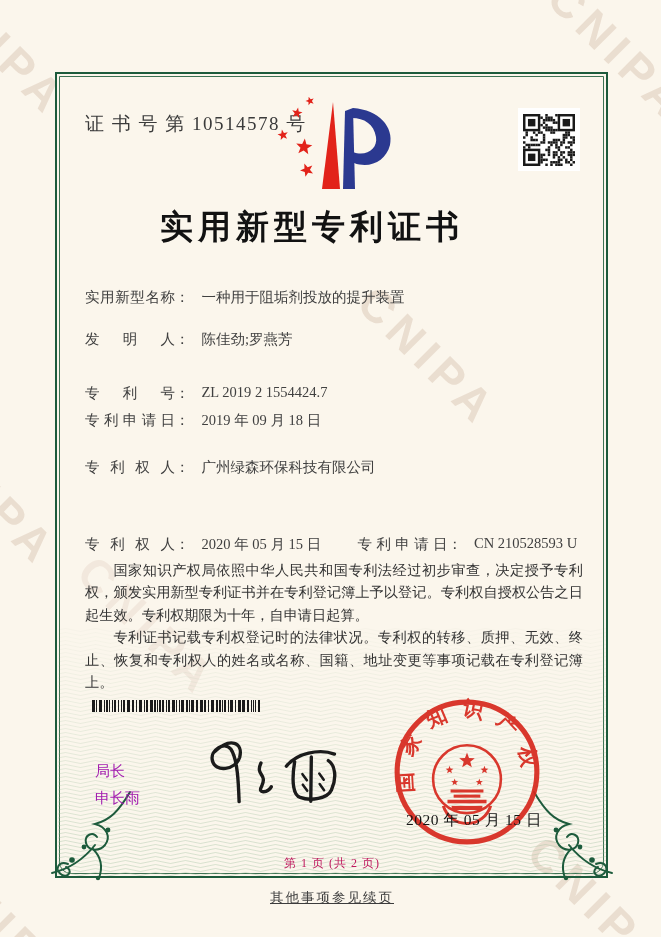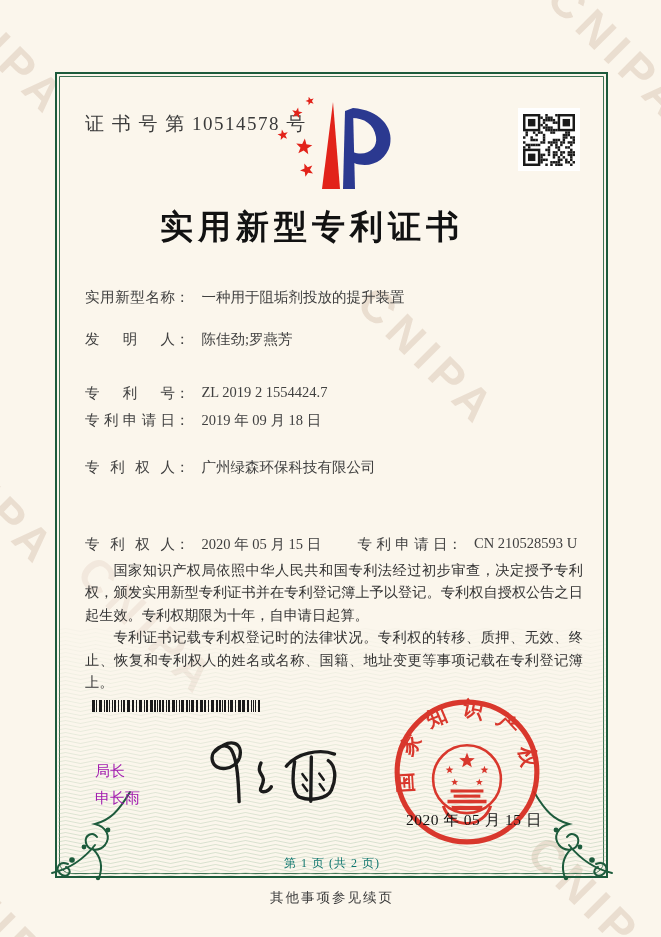--- a/index.html
+++ b/index.html
@@ -49,24 +49,24 @@
   #barcode{position:absolute;left:92px;top:700px;width:170px;height:12px;z-index:2;}
 
   .signer{position:absolute;left:95px;top:757px;z-index:3;font-size:15px;color:#a21caf;line-height:27px;
           font-family:"Liberation Sans","DejaVu Sans",sans-serif;}
   #sig{position:absolute;left:196px;top:730px;width:158px;height:86px;z-index:3;transform:rotate(-2deg);}
 
   .seal{position:absolute;left:392px;top:697px;width:150px;height:150px;z-index:4;opacity:.92;color:#d7281d;}
   .seal-date{position:absolute;left:406px;top:810px;width:140px;z-index:5;font-size:15.5px;color:#141414;
              letter-spacing:.5px;}
 
-  .page-no{position:absolute;left:55px;top:855px;width:554px;text-align:center;font-size:12px;color:#0f766e;
+  .page-no{position:absolute;left:55px;top:855px;width:554px;text-align:center;font-size:12px;color:#be185d;
            z-index:6;letter-spacing:1px;}
   .footer-note{position:absolute;left:55px;top:889px;width:554px;text-align:center;font-size:13.5px;
-               color:#3c3c3c;z-index:2;letter-spacing:2px;}
+               color:#3c3c3c;z-index:2;letter-spacing:2px;text-decoration:underline;}
 </style>
 </head>
 <body>
 
 <div class="page">
 
   <span class="wm" style="left:-45px;top:-35px">CNIPA</span>
   <span class="wm" style="left:575px;top:-30px">CNIPA</span>
   <span class="wm" style="left:385px;top:275px">CNIPA</span>
   <span class="wm" style="left:-55px;top:415px">CNIPA</span>

